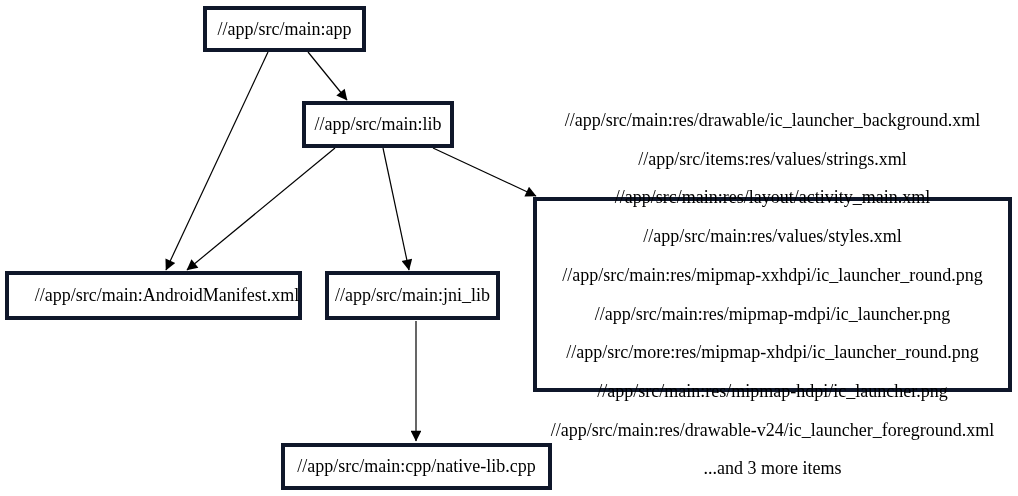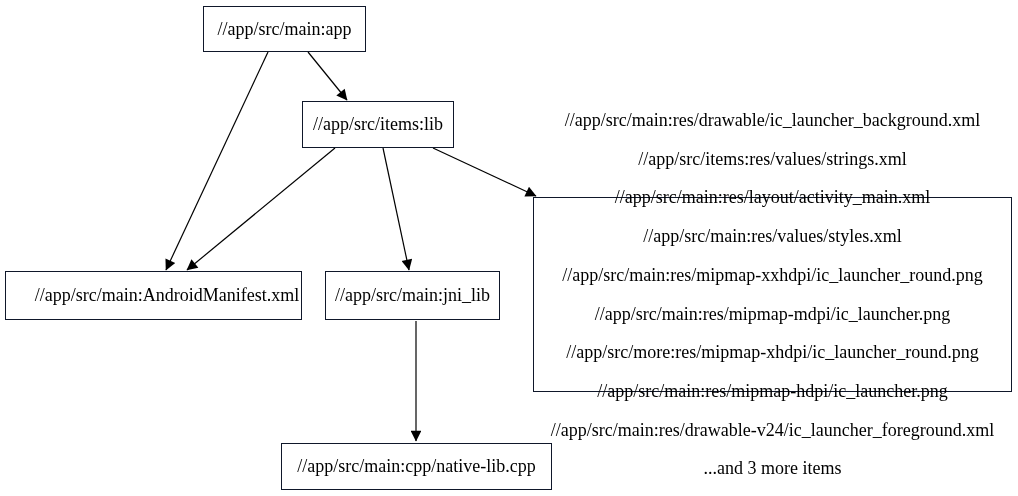--- a/index.html
+++ b/index.html
@@ -23,21 +23,21 @@
     width: 1018px;
     height: 496px;
   }
   .edge {
     stroke: #000000;
     stroke-width: 1.2;
   }
   .node {
     position: absolute;
     box-sizing: border-box;
-    border: 1px solid #0f172a;
+    border: 4px solid #0f172a;
     background: #ffffff;
     display: flex;
     align-items: center;
     justify-content: center;
     text-align: center;
     font-size: 18px;
     line-height: 18.7px;
     white-space: nowrap;
   }
   .node.multiline {
@@ -70,21 +70,21 @@
     <line class="edge" x1="383" y1="148" x2="409" y2="270" marker-end="url(#arrow)"></line>
     <line class="edge" x1="433" y1="148" x2="536" y2="196" marker-end="url(#arrow)"></line>
     <line class="edge" x1="416" y1="321" x2="416" y2="441" marker-end="url(#arrow)"></line>
   </svg>
 
   <div class="node" id="node-app">
     <span>//app/src/main:app</span>
   </div>
 
   <div class="node" id="node-lib">
-    <span>//app/src/items:lib</span>
+    <span>//app/src/main:lib</span>
   </div>
 
   <div class="node" id="node-manifest">
     <span>//app/src/main:AndroidManifest.xml</span>
   </div>
 
   <div class="node" id="node-jni">
     <span>//app/src/main:jni_lib</span>
   </div>
 

